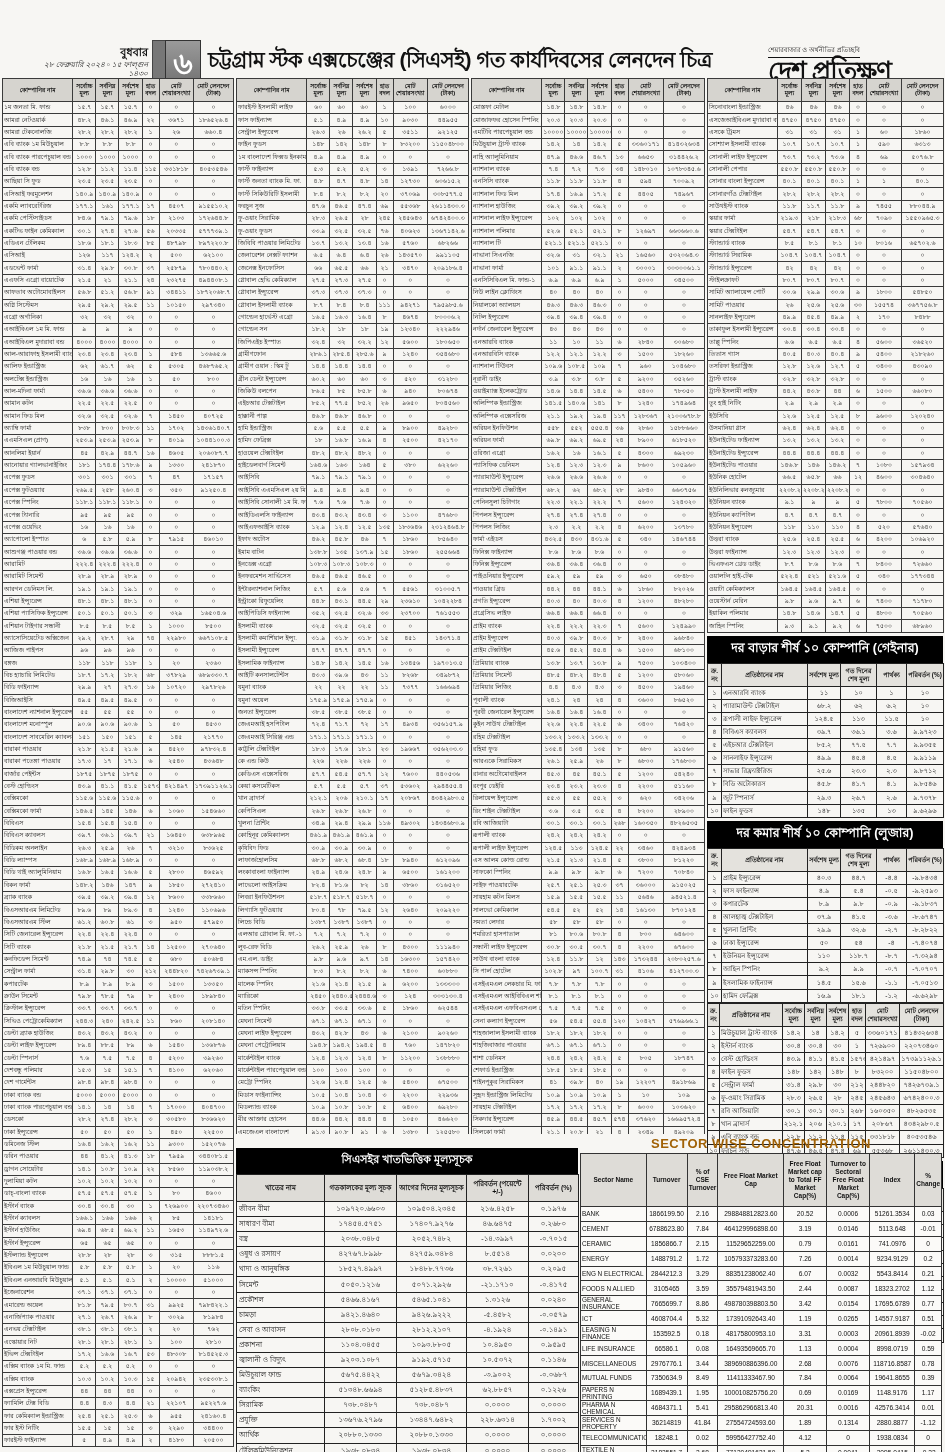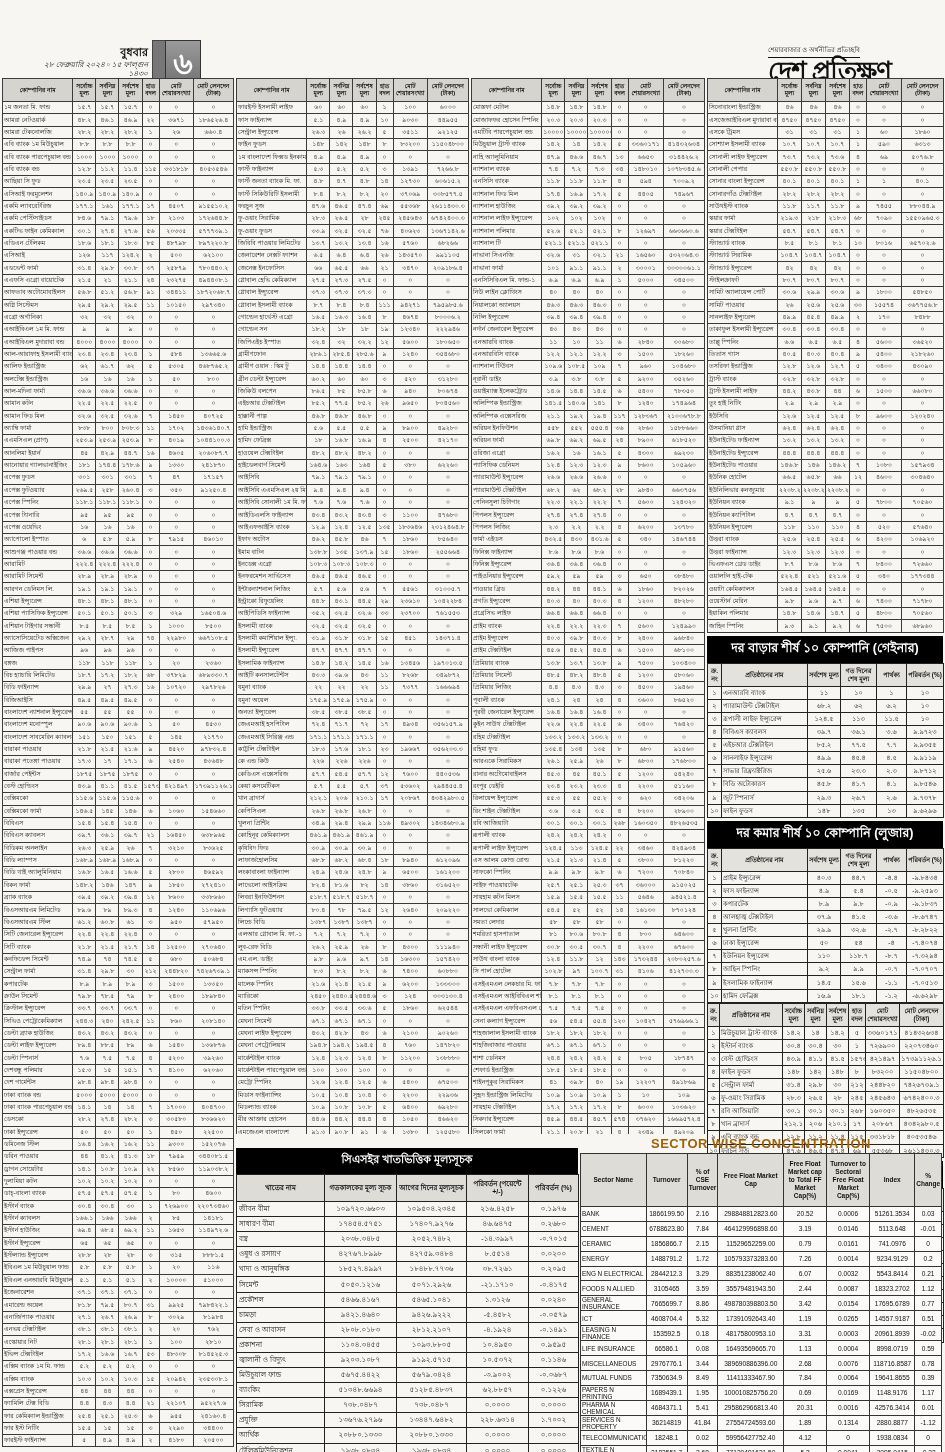--- a/index.html
+++ b/index.html
@@ -54,20 +54,21 @@
 </head>
 <body>
 
 <div class="abs" id="masthead">
   <div class="abs" id="dateblock">
     <div class="day">বুধবার</div>
     <div class="date">২৮ ফেব্রুয়ারি ২০২৪ ▫ ১৫ ফাল্গুন ১৪৩০</div>
   </div>
   <div class="abs" id="pagestrip"></div>
   <div class="abs" id="pagebox">৬</div>
+  <div class="abs" id="pagetitle">চট্টগ্রাম স্টক এক্সচেঞ্জের (সিএসই) গত কার্যদিবসের লেনদেন চিত্র</div>
   <div class="abs" id="logo">
     <span class="tag">শেয়ারবাজার ও অর্থনীতির প্রতিচ্ছবি</span>
     <div class="nm">দেশ প্রতিক্ষণ</div>
     <div class="rule"></div>
   </div>
 </div>
 
 <div class="abs" id="col1">
   <table class="stk">
     <colgroup>

